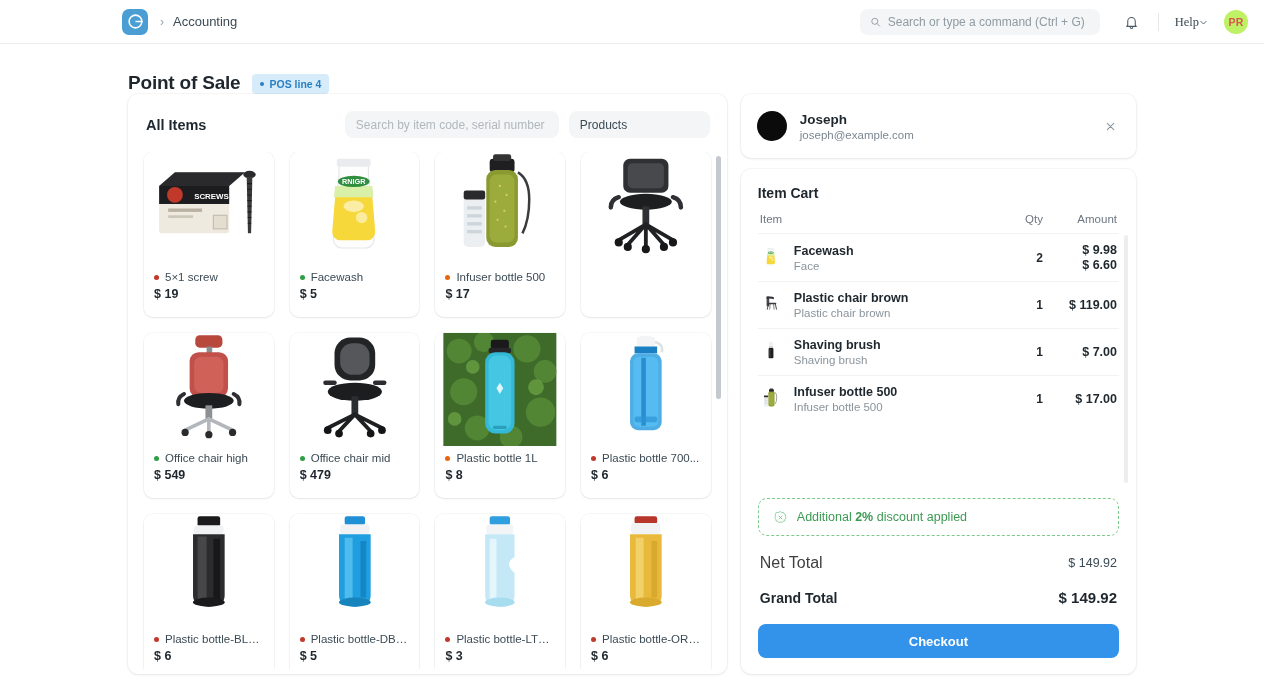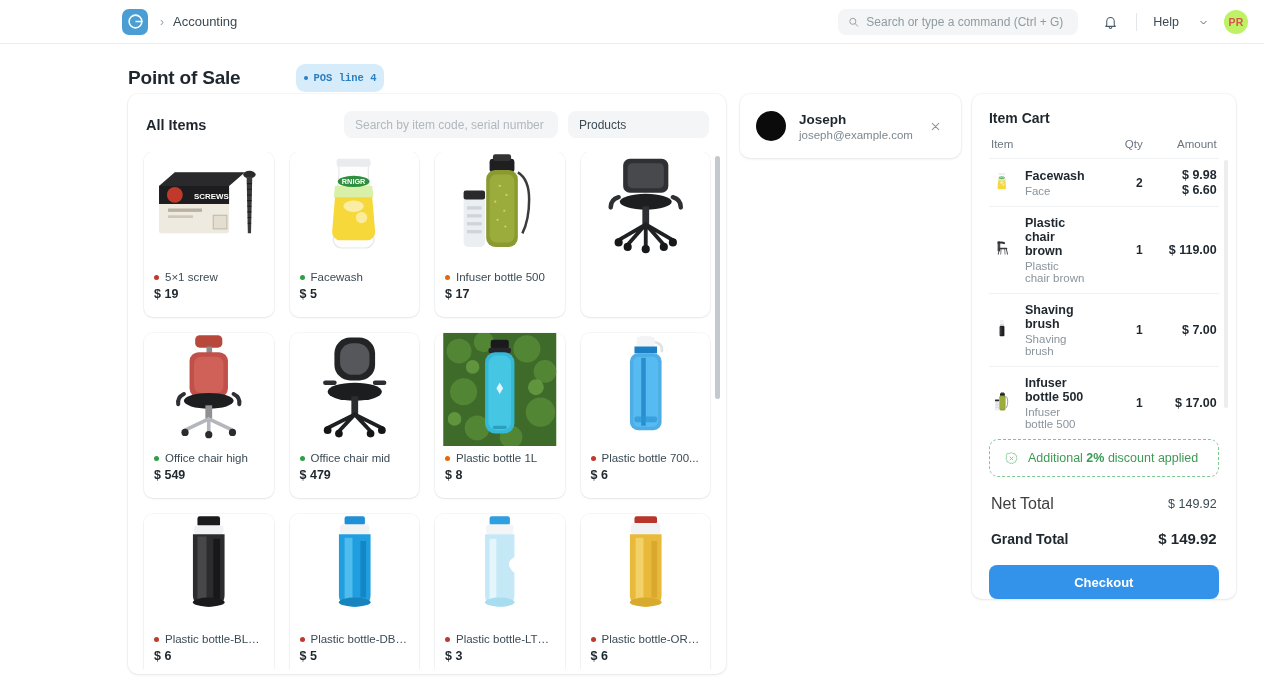--- a/index.html
+++ b/index.html
@@ -44,45 +44,44 @@
     font-family: inherit; font-size: 12px; color: #4a5a66; width: 100%;
   }
   .nav-search input::placeholder { color: #8f9ba3; }
   .icon-btn {
     width: 28px; height: 28px; border-radius: 6px; border: none;
     background: transparent; display: flex; align-items: center;
     justify-content: center; cursor: pointer;
   }
   .nav-divider { width: 1px; height: 18px; background: #e3e7ea; margin: 0 12px; }
   .help-btn {
-    display: flex; align-items: center; gap: 20px;
+    display: flex; align-items: center; gap: 0;
     font-size: 12.5px; color: #3b4a54; background: none;
-    border: none; cursor: pointer; font-family: Liberation Sans, sans-serif; padding: 4px 4px;
+    border: none; cursor: pointer; font-family: Liberation Serif, serif; padding: 4px 4px;
   }
   .avatar-pr {
     width: 24px; height: 24px; border-radius: 50%;
     background: #bef264; color: #d9534f;
     font-size: 10.5px; font-weight: 600; letter-spacing: .3px;
     display: flex; align-items: center; justify-content: center;
     margin-left: 12px; cursor: pointer;
   }
 
   
   .page-head {
-    display: flex; align-items: center;
+    display: flex; align-items: flex-end;
     padding: 18px 8px 0 128px; height: 50px;
     position: relative;
-    gap: 44px;
   }
   .page-title { font-size: 19px; font-weight: 700; color: #1f272e; letter-spacing: -.2px; }
   .pos-badge {
-    margin-left: 12px; height: 28px; padding: 0 8px;
+    margin-left: 12px; height: 20px; padding: 0 8px;
     background: #d7ecfa; color: #2a7fc0;
-    font-size: 10.5px; font-weight: 600; border-radius: 9px;
-    display: inline-flex; align-items: center; gap: 5px; font-family: Liberation Mono, monospace;
+    font-size: 10.5px; font-weight: 600; border-radius: 4px;
+    display: inline-flex; align-items: center; gap: 5px;
   }
   .pos-badge .dot { width: 4px; height: 4px; border-radius: 50%; background: #2a7fc0; }
   .menu-btn {
     position: absolute; right: 128px; top: 64px;
     width: 27px; height: 27px; border-radius: 8px;
     background: #fff; border: 1px solid #eceff1;
     display: flex; align-items: center; justify-content: center;
     cursor: pointer; gap: 2px;
   }
   .menu-btn span { width: 2.5px; height: 2.5px; border-radius: 50%; background: #4a5a66; }
@@ -155,21 +154,21 @@
     position: absolute; right: 6px; top: 62px;
     width: 5px; height: 455px; border-radius: 3px;
     background: transparent;
   }
   .grid-scrollbar .thumb {
     width: 5px; height: 243px; border-radius: 3px;
     background: #c3c9ce;
   }
 
   
-  .right-col { width: 396px; display: flex; flex-direction: row; gap: 11px; }
+  .right-col { width: 396px; display: flex; flex-direction: column; gap: 11px; }
 
   .cust-card {
     background: #fff; border-radius: 10px;
     box-shadow: 0 1px 3px rgba(25,39,52,.09), 0 0 0 1px rgba(25,39,52,.03);
     height: 64px; display: flex; align-items: center;
     padding: 0 16px; gap: 13px; position: relative;
   }
   .cust-avatar { width: 30px; height: 30px; border-radius: 50%; background: #0b0b0c; flex: 0 0 auto; }
   .cust-name { font-size: 13.5px; font-weight: 700; color: #1f272e; }
   .cust-mail { font-size: 11.5px; color: #7c8790; margin-top: 2px; }

